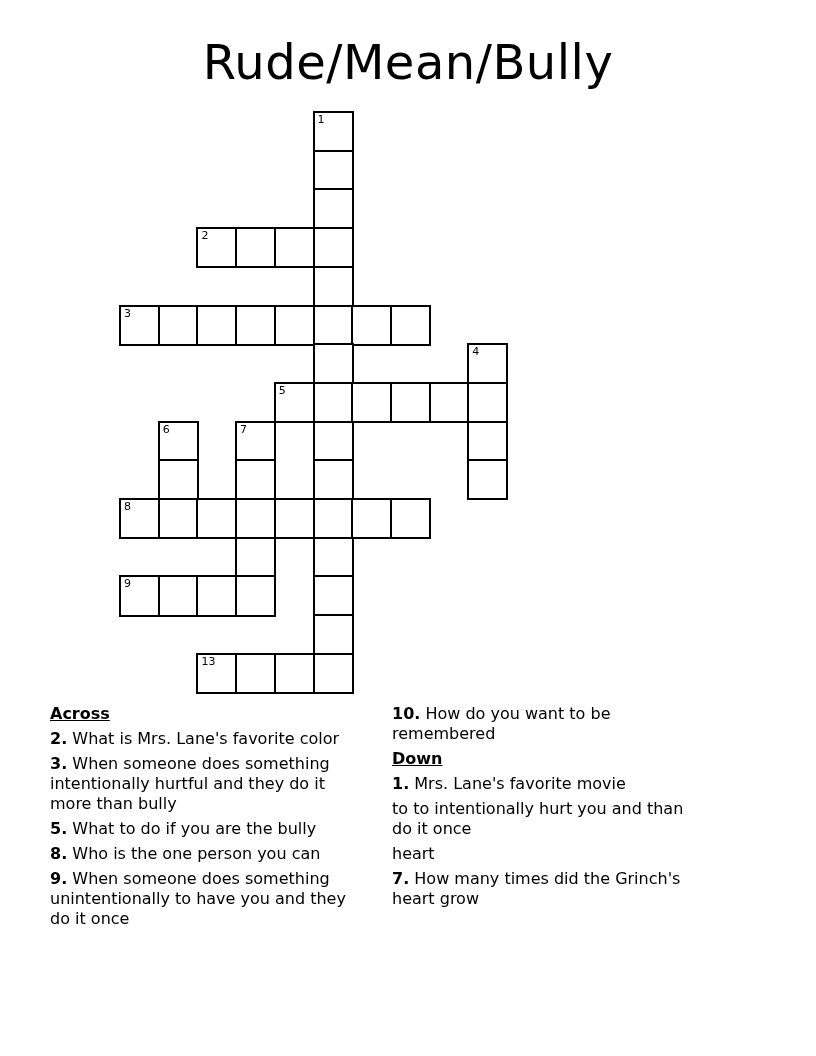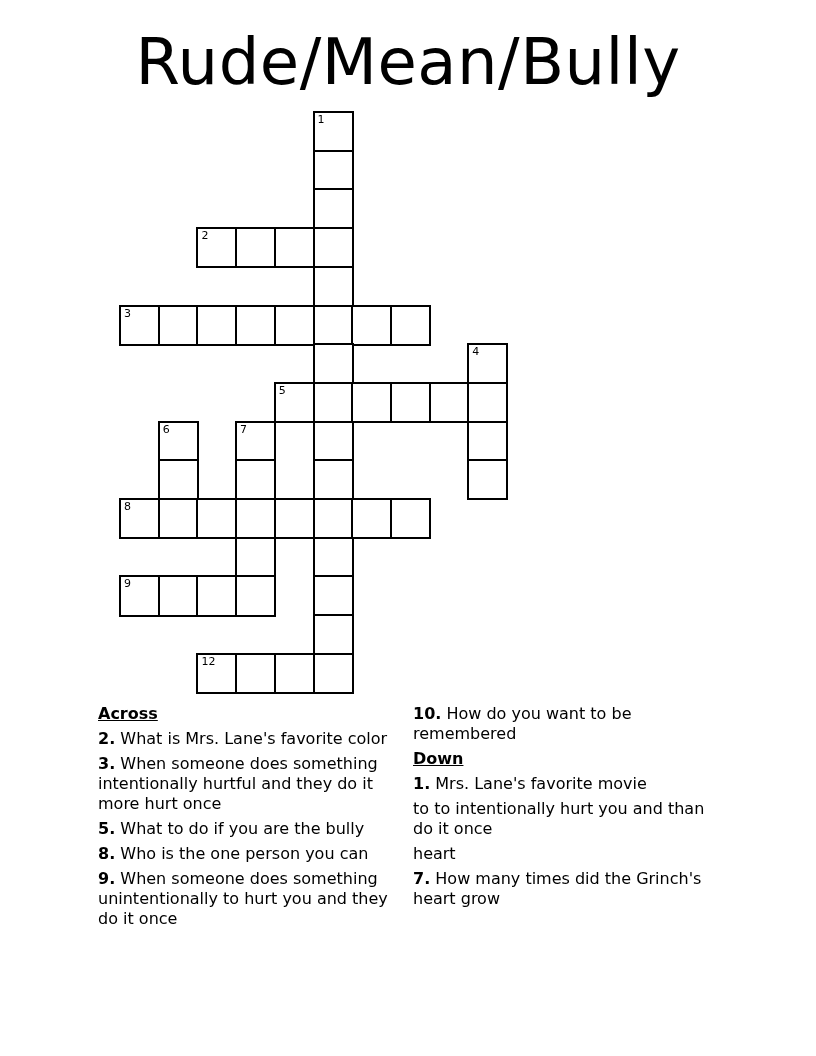--- a/index.html
+++ b/index.html
@@ -16,21 +16,21 @@
     color: #000000;
     overflow: hidden;
   }
   .title {
     position: absolute;
     top: 33px;
     left: 0;
     width: 816px;
     margin: 0;
     text-align: center;
-    font-size: 64px;
+    font-size: 48px;
     line-height: 58px;
     font-weight: normal;
     letter-spacing: 0.5px;
   }
   .grid {
     position: absolute;
     left: 119px;
     top: 111px;
     width: 390px;
     height: 583px;
@@ -51,22 +51,22 @@
     line-height: 13px;
     font-weight: normal;
   }
   .clue-col {
     position: absolute;
     top: 704px;
     width: 350px;
     font-size: 16px;
     line-height: 20px;
   }
-  .col-left  { left: 50px; margin-left: 48px;  }
-  .col-right { left: 413px; }
+  .col-left  { left: 50px;  }
+  .col-right { left: 392px; }
   .clue-header {
     font-weight: bold;
     text-decoration: underline;
     margin-bottom: 5px;
   }
   .clue {
     margin-bottom: 5px;
   }
   .clue .line {
     white-space: nowrap;
@@ -143,47 +143,47 @@
       <div class="cell" style="left: 193.5px; top: 425.7px;"></div>
       <div class="cell" style="left: 0px; top: 464.4px;">
         <span class="num">9</span>
       </div>
       <div class="cell" style="left: 38.7px; top: 464.4px;"></div>
       <div class="cell" style="left: 77.4px; top: 464.4px;"></div>
       <div class="cell" style="left: 116.1px; top: 464.4px;"></div>
       <div class="cell" style="left: 193.5px; top: 464.4px;"></div>
       <div class="cell" style="left: 193.5px; top: 503.1px;"></div>
       <div class="cell" style="left: 77.4px; top: 541.8px;">
-        <span class="num">12</span>
+        <span class="num">13</span>
       </div>
       <div class="cell" style="left: 116.1px; top: 541.8px;"></div>
       <div class="cell" style="left: 154.8px; top: 541.8px;"></div>
       <div class="cell" style="left: 193.5px; top: 541.8px;"></div>
     </div>
 
   <div class="clue-col col-left">
     <div class="clue-header">Across</div>
     <div id="across-list-left">
         <div class="clue">
           <div class="line"><b>2.</b> What is Mrs. Lane's favorite color</div>
         </div>
         <div class="clue">
           <div class="line"><b>3.</b> When someone does something</div>
           <div class="line">intentionally hurtful and they do it</div>
-          <div class="line">more hurt once</div>
+          <div class="line">more than bully</div>
         </div>
         <div class="clue">
           <div class="line"><b>5.</b> What to do if you are the bully</div>
         </div>
         <div class="clue">
           <div class="line"><b>8.</b> Who is the one person you can</div>
         </div>
         <div class="clue">
           <div class="line"><b>9.</b> When someone does something</div>
-          <div class="line">unintentionally to hurt you and they</div>
+          <div class="line">unintentionally to have you and they</div>
           <div class="line">do it once</div>
         </div>
       </div>
   </div>
 
   <div class="clue-col col-right">
     <div id="across-list-right">
         <div class="clue">
           <div class="line"><b>10.</b> How do you want to be</div>
           <div class="line">remembered</div>

